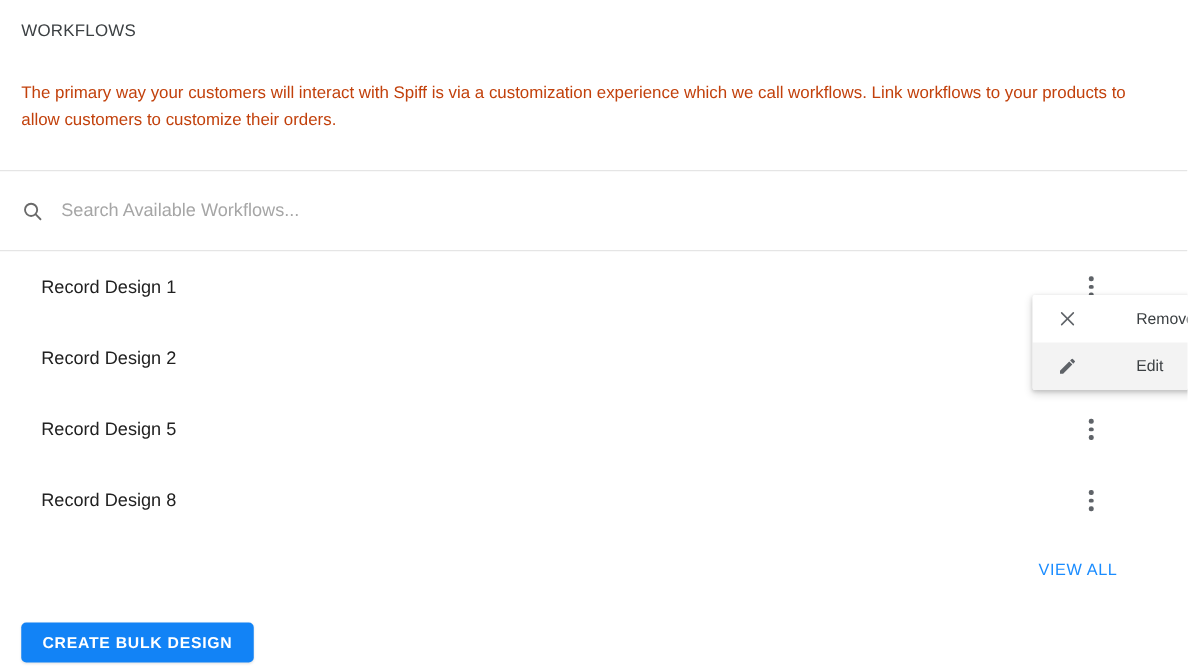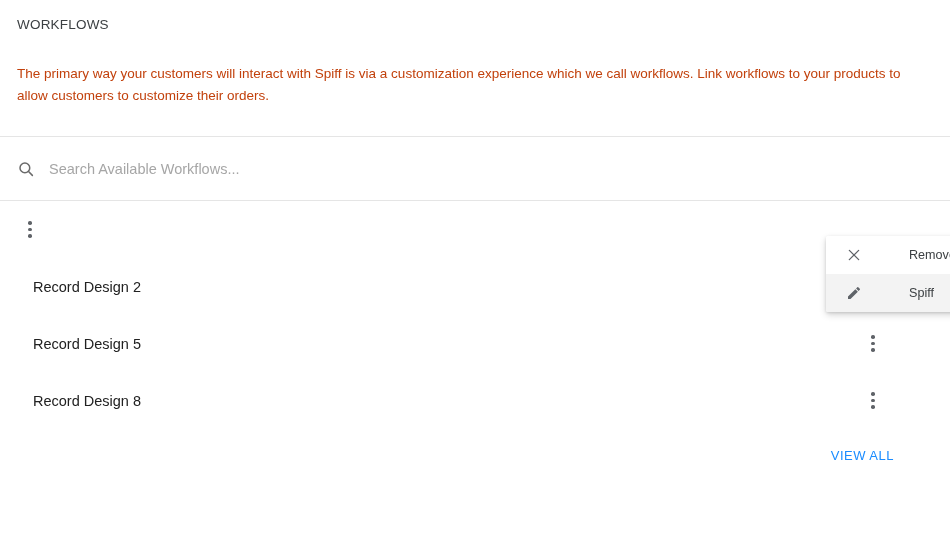--- a/index.html
+++ b/index.html
@@ -225,20 +225,21 @@
       </svg>
     </span>
     <input class="search-input" type="text" placeholder="Search Available Workflows..." style="">
   </div>
 
   <div class="divider"></div>
 
   <div class="list">
 
     <div class="list-row">
+      <span class="row-label">Record Design 1</span>
       <span class="kebab">
           <i></i>
           <i></i>
           <i></i>
         </span>
     </div>
 
     <div class="list-row">
       <span class="row-label">Record Design 2</span>
       <span class="kebab">
@@ -266,38 +267,39 @@
         </span>
     </div>
 
   </div>
 
   <div class="viewall-row">
     <span class="viewall-link">VIEW ALL</span>
   </div>
 
   <div class="footer">
+    <button class="btn">CREATE BULK DESIGN</button>
   </div>
 
   <div class="context-menu">
 
     <div class="menu-item">
       <span class="menu-icon">
         <svg width="16" height="16" viewBox="0 0 24 24" fill="none" stroke="currentColor" stroke-width="1.9" stroke-linecap="round">
           <line x1="5" y1="5" x2="19" y2="19"></line>
           <line x1="19" y1="5" x2="5" y2="19"></line>
         </svg>
       </span>
       <span class="menu-label">Remove</span>
     </div>
 
     <div class="menu-item hovered">
       <span class="menu-icon">
         <svg width="16" height="16" viewBox="0 0 24 24" fill="currentColor">
           <path d="M3 17.25V21h3.75L17.81 9.94l-3.75-3.75L3 17.25zM20.71 7.04a1 1 0 0 0 0-1.41l-2.34-2.34a1 1 0 0 0-1.41 0l-1.83 1.83 3.75 3.75 1.83-1.83z"></path>
         </svg>
       </span>
-      <span class="menu-label">Spiff</span>
+      <span class="menu-label">Edit</span>
     </div>
 
   </div>
 
 </div>
 
 </body></html>

